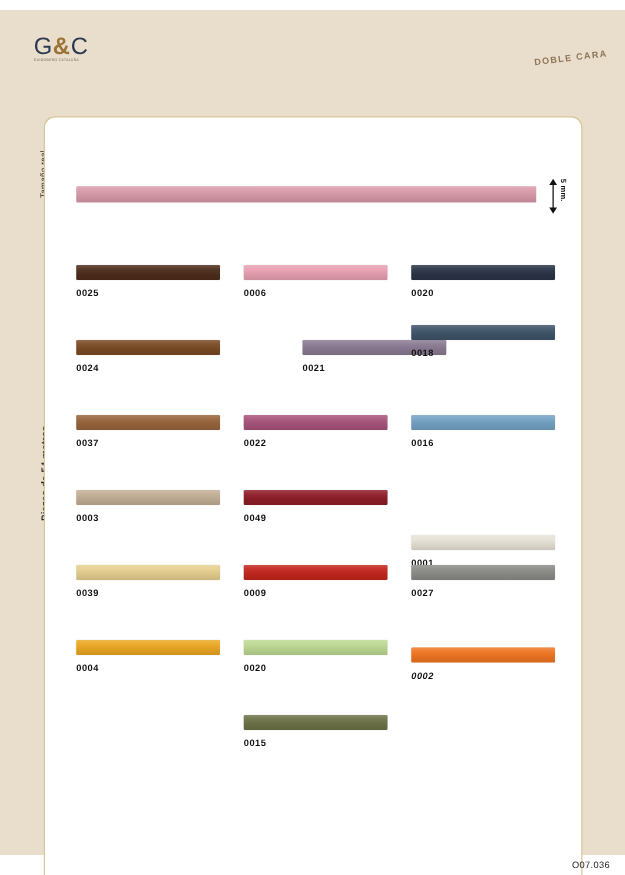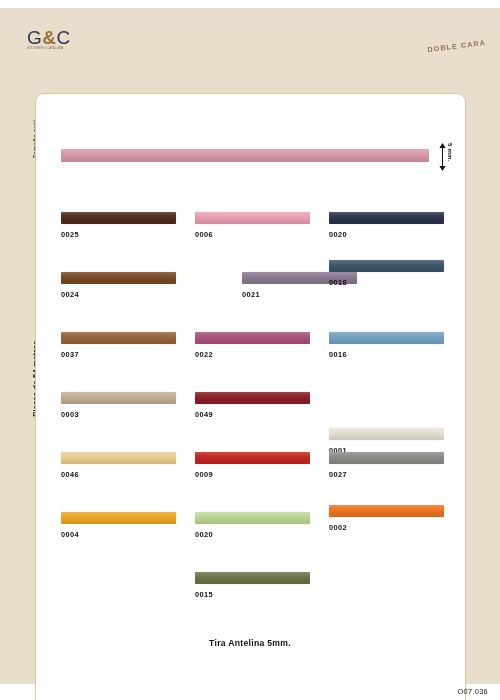--- a/index.html
+++ b/index.html
@@ -198,47 +198,46 @@
         <div class="swatch-cell" style="left: 159px; top: 180px;">
           <div class="swatch-bar sheen" style="background: rgb(142, 29, 40);"></div>
           <div class="swatch-label">0049</div>
         </div>
         <div class="swatch-cell" style="left: 293px; top: 180px; margin-top: 36px;">
           <div class="swatch-bar sheen" style="background: rgb(231, 226, 214);"></div>
           <div class="swatch-label">0001</div>
         </div>
         <div class="swatch-cell" style="left: 25px; top: 240px;">
           <div class="swatch-bar sheen" style="background: rgb(230, 207, 143);"></div>
-          <div class="swatch-label">0046</div>
+          <div class="swatch-label">0039</div>
         </div>
         <div class="swatch-cell" style="left: 159px; top: 240px;">
           <div class="swatch-bar sheen" style="background: rgb(195, 38, 30);"></div>
           <div class="swatch-label">0009</div>
         </div>
         <div class="swatch-cell" style="left: 293px; top: 240px;">
           <div class="swatch-bar sheen" style="background: rgb(139, 139, 136);"></div>
           <div class="swatch-label">0027</div>
         </div>
         <div class="swatch-cell" style="left: 25px; top: 300px;">
           <div class="swatch-bar sheen" style="background: rgb(234, 167, 34);"></div>
           <div class="swatch-label">0004</div>
         </div>
         <div class="swatch-cell" style="left: 159px; top: 300px;">
           <div class="swatch-bar sheen" style="background: rgb(188, 217, 146);"></div>
           <div class="swatch-label">0020</div>
         </div>
-        <div class="swatch-cell" style="left: 293px; top: 293px;">
+        <div class="swatch-cell" style="left: 293px; top: 306px; font-style: italic;">
           <div class="swatch-bar sheen" style="background: rgb(239, 116, 32);"></div>
           <div class="swatch-label">0002</div>
         </div>
         <div class="swatch-cell" style="left: 159px; top: 360px;">
           <div class="swatch-bar sheen" style="background: rgb(109, 114, 72);"></div>
           <div class="swatch-label">0015</div>
         </div>
       </div>
 
   </div>
 
-  <div id="footer-title">Tira Antelina 5mm.</div>
 
 </div>
 
 <div id="doc-ref">O07.036</div>
 
 </body></html>

